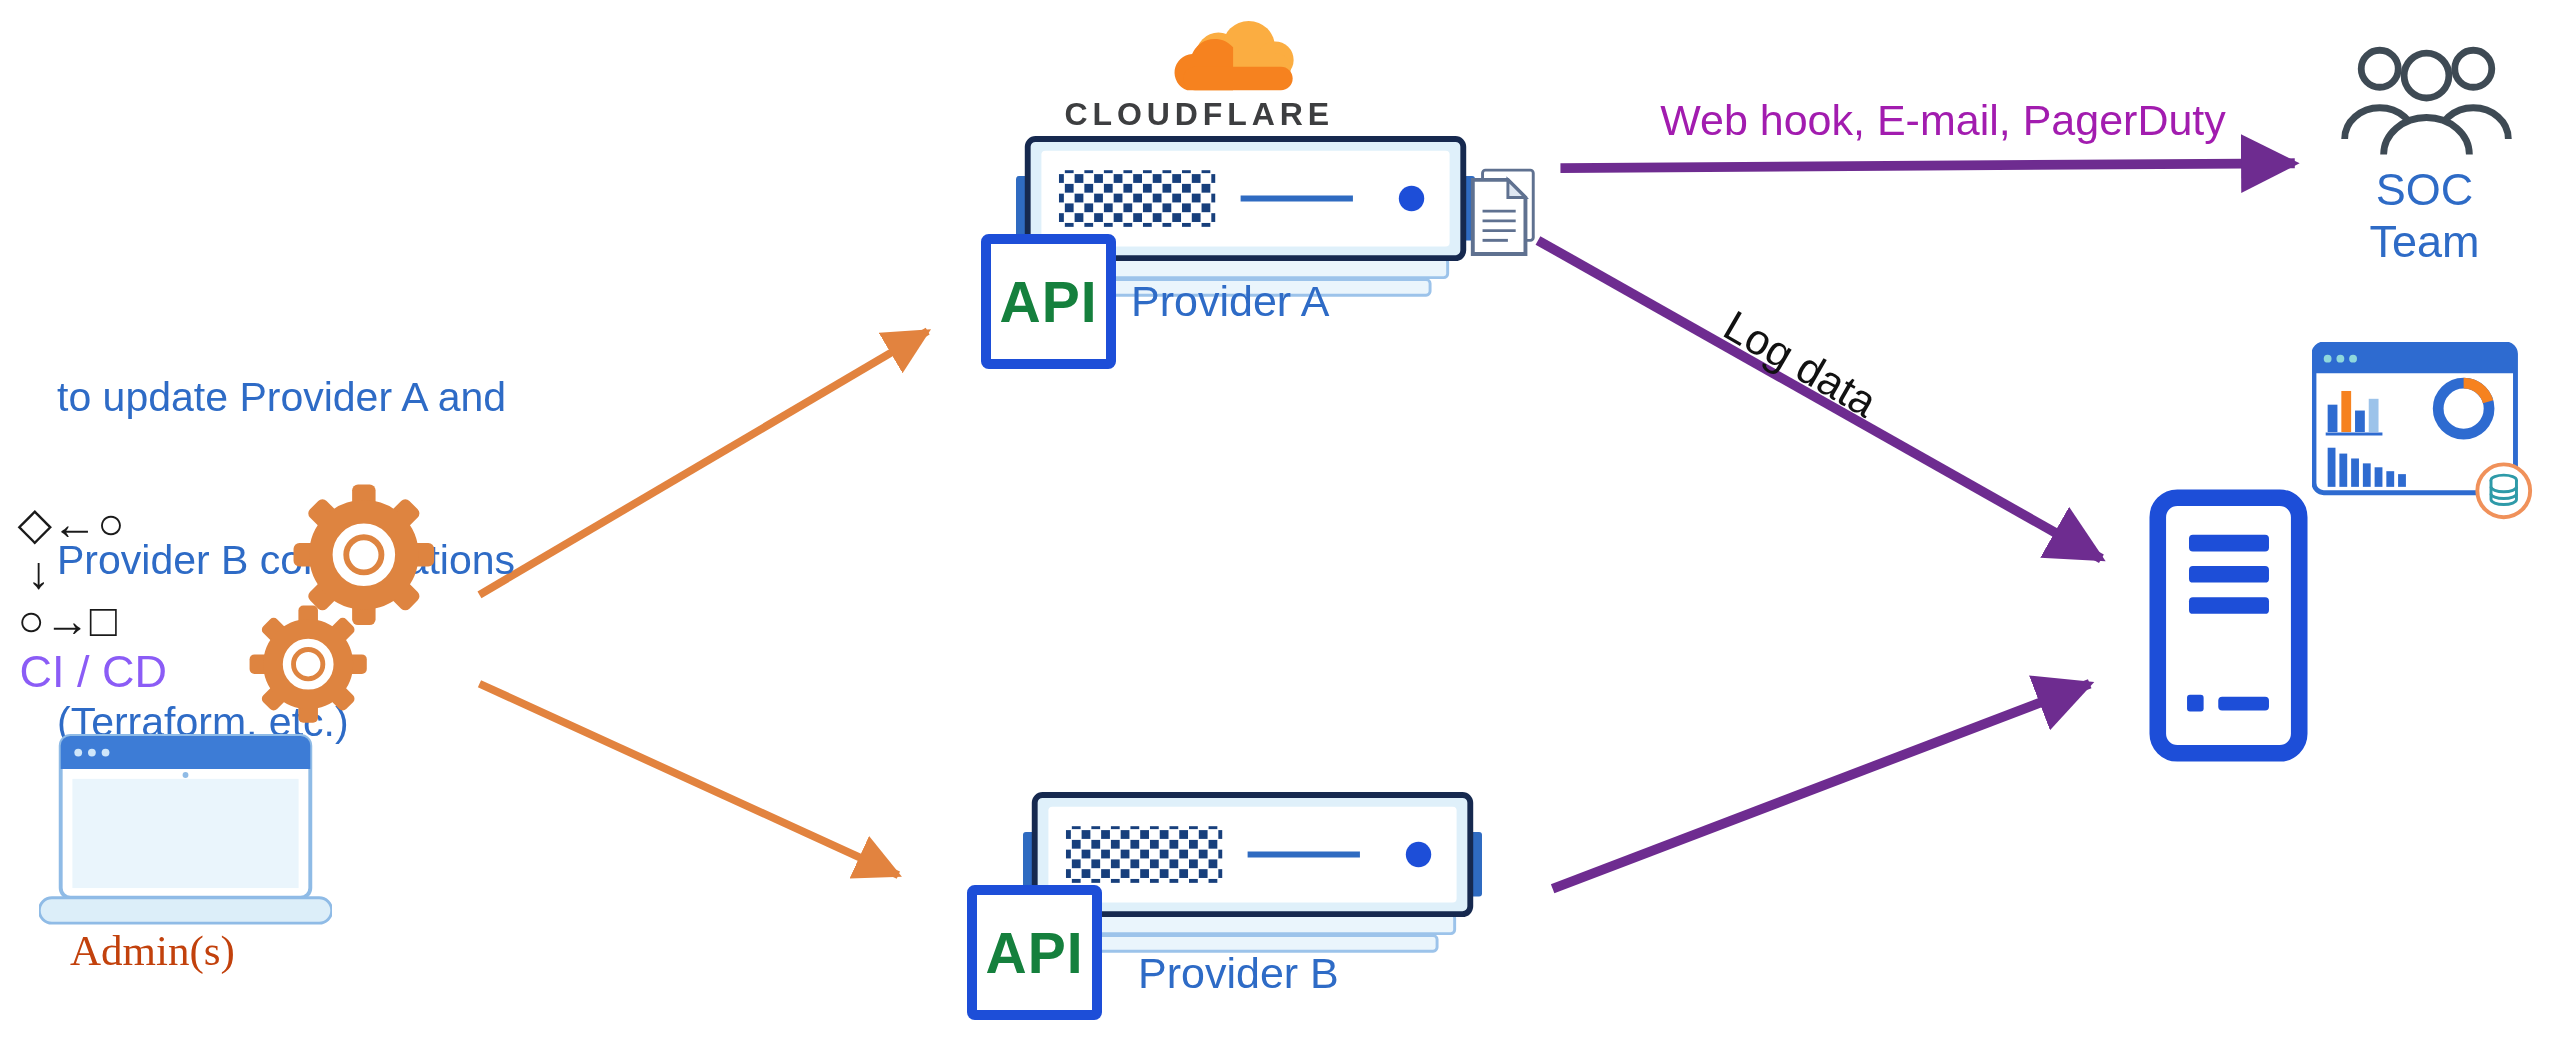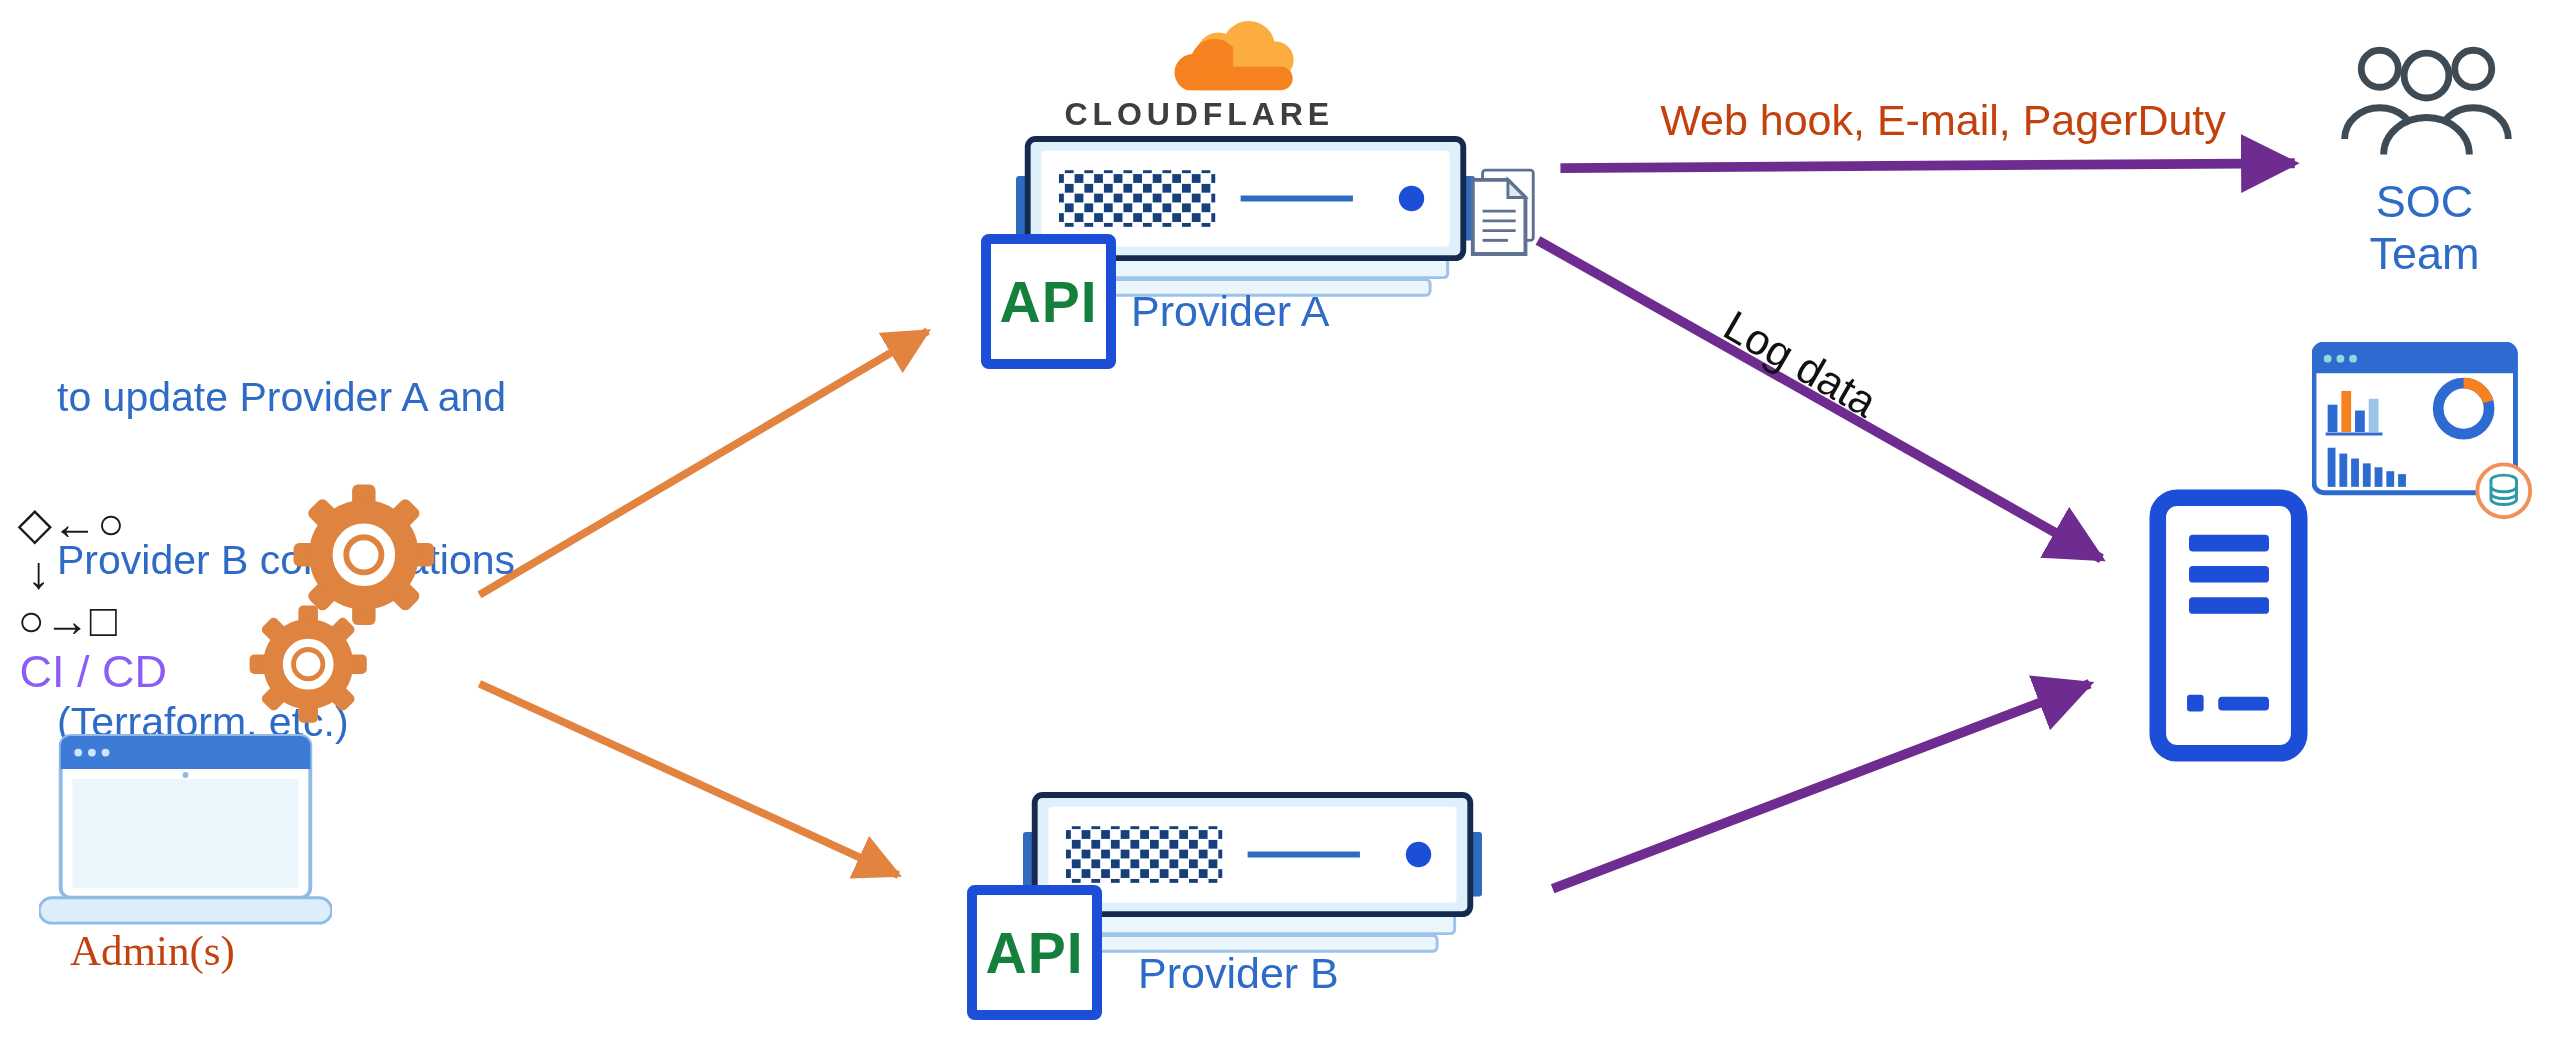--- a/index.html
+++ b/index.html
@@ -15,25 +15,25 @@
   .admins-label{left:70px;top:926px;font-size:43px;}
   .cf-wordmark{left:1031px;top:96px;width:303px;text-align:right;font-size:32px;font-weight:bold;letter-spacing:4.9px;color:#3d3e40;}
   .api-badge{
     width:115px;height:115px;background:#fff;border:10.7px solid #1d4ed8;border-radius:7.8px;
     display:flex;align-items:center;justify-content:center;
     font-size:57px;font-weight:bold;color:#15803d;letter-spacing:1px;
   }
   .api-a{left:981px;top:234px;}
   .api-b{left:967px;top:885px;}
   .provider-label{font-size:43px;color:#2e6bc6;}
-  .prov-a{left:1131px;top:287px;}
+  .prov-a{left:1131px;top:277px;}
   .prov-b{left:1138px;top:949px;text-align:right;}
-  .webhook-label{left:1601px;top:96px;width:684px;text-align:center;font-size:43px;color:#c2410c;}
+  .webhook-label{left:1601px;top:96px;width:684px;text-align:center;font-size:43px;color:#a21caf;}
   .logdata-label{left:1740px;top:301px;font-size:43px;color:#111;transform:rotate(30deg);transform-origin:left top;}
-  .soc-label{left:2322px;top:176px;width:205px;text-align:center;font-size:45px;color:#2e6bc6;}
+  .soc-label{left:2322px;top:164px;width:205px;text-align:center;font-size:45px;color:#2e6bc6;}
 </style>
 </head>
 <body>
 
 <div id="canvas">
 
   <svg class="abs" style="left:0;top:0;" width="2576" height="1053" viewBox="0 0 2638 1078">
     <defs>
       <marker id="ah-orange" markerWidth="8" markerHeight="8" refX="5.5" refY="3" orient="auto" markerUnits="strokeWidth">
         <path d="M0,0 L6,3 L0,6 z" fill="#e2833f"></path>

